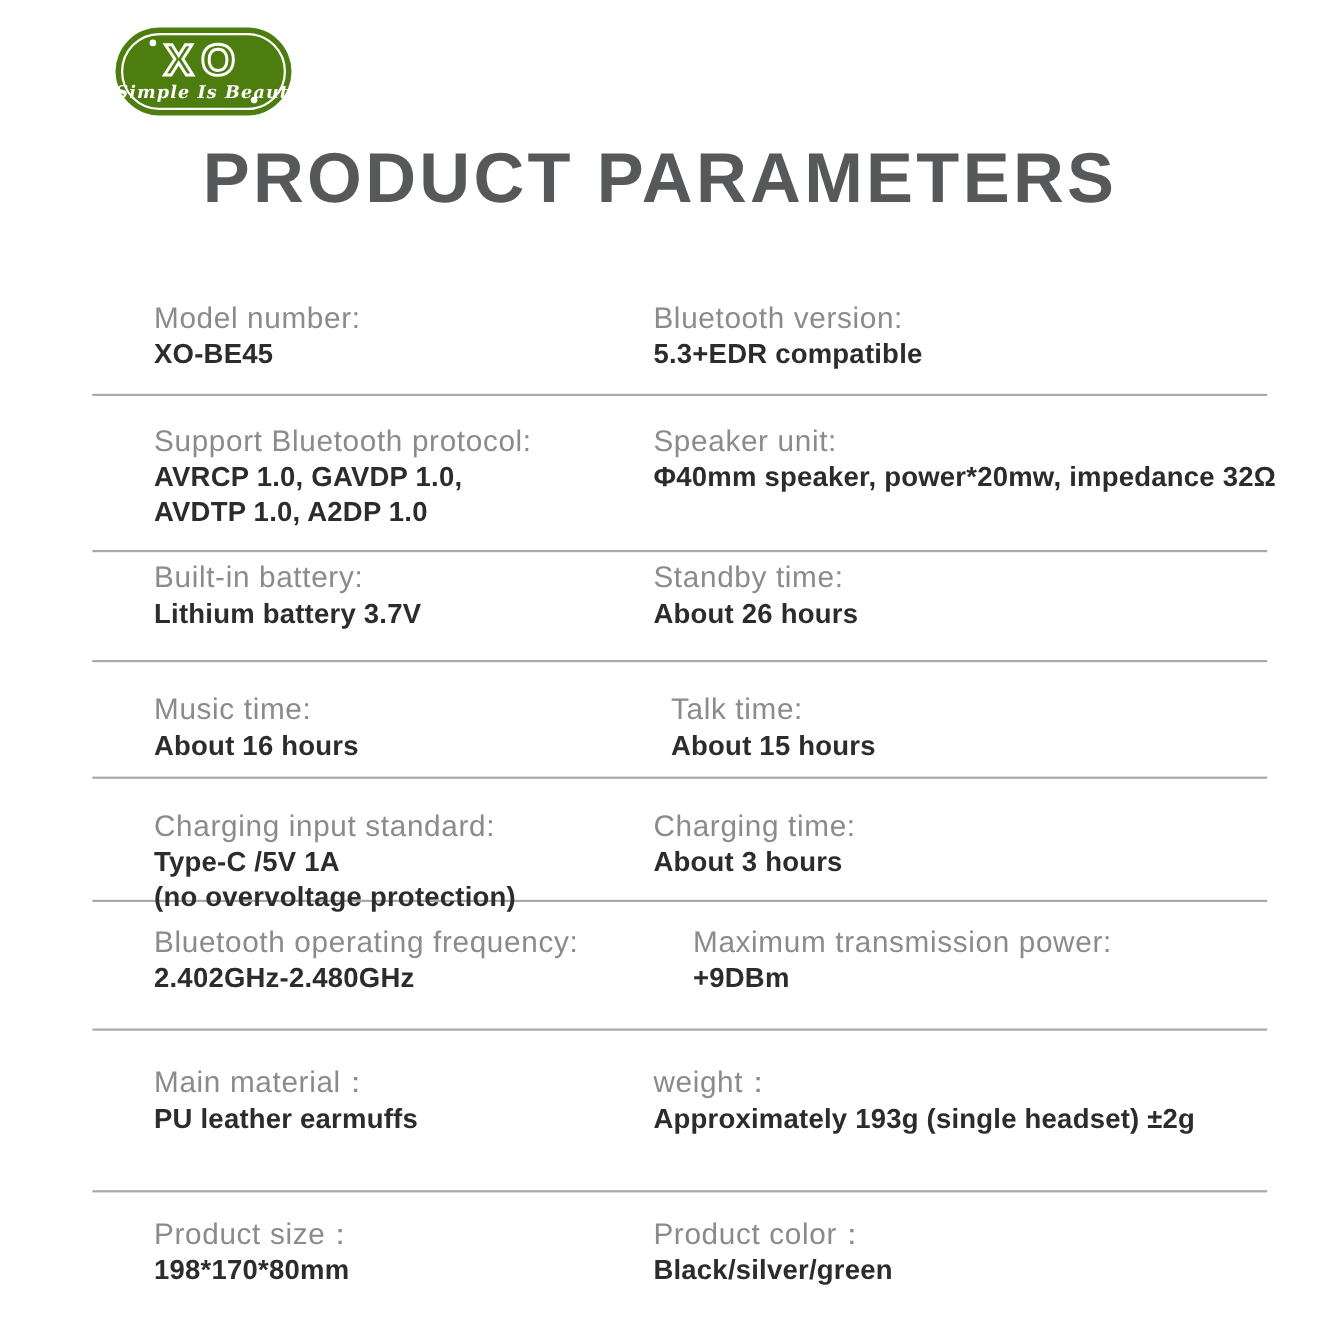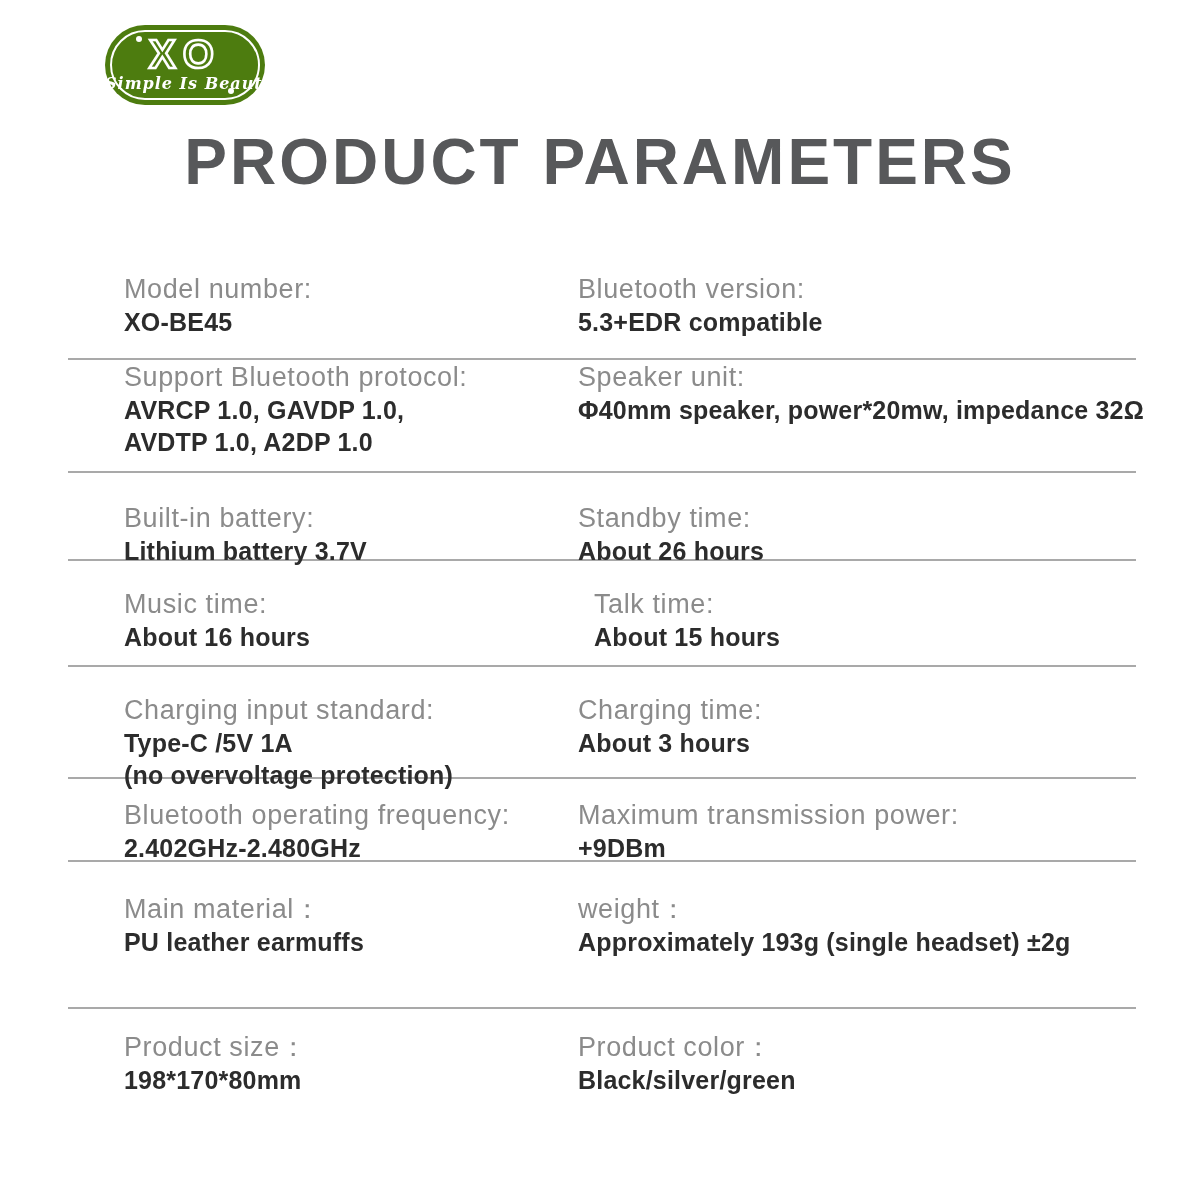--- a/index.html
+++ b/index.html
@@ -34,32 +34,32 @@
 
   
   .title {
     position: absolute; left: 0; top: 122px; width: 100%;
     text-align: center; color: #57585a;
     font-size: 64px; font-weight: 700; letter-spacing: 3px;
     line-height: 80px; white-space: nowrap;
   }
 
   
-  .spec-table { position: absolute; left: 68px; top: 262px; width: 1068px; }
+  .spec-table { position: absolute; left: 84px; top: 262px; width: 1068px; }
   .row {
     display: grid; grid-template-columns: 510px 1fr;
     border-bottom: 2px solid #a9a9a9;
   }
   .row:last-child { border-bottom: none; }
   .r1 { height:  98px; padding-top: 10px; }
-  .r2 { height: 113px; }
-  .r3 { height: 88px; padding-top: 28px; }
+  .r2 { height: 142px; padding-top: 24px; }
+  .r3 { height: 100px; padding-top: 6px; }
   .r4 { height: 106px; padding-top: 26px; gap: 16px; }
   .r5 { height: 112px; padding-top: 26px; }
-  .r6 { height: 83px; padding-top: 19px; }
+  .r6 { height: 117px; padding-top: 19px; gap: 36px; }
   .r7 { height: 147px; padding-top: 30px; }
   .r8 { height:  96px; padding-top: 21px; }
   .cell.left { padding-left: 56px; }
   .cell.right { padding-left: 0; }
   .label {
     color: #8b8b8b; font-size: 27px; font-weight: 400;
     letter-spacing: 0.6px; line-height: 34px; white-space: nowrap;
   }
   .val {
     color: #2c2c2c; font-size: 25px; font-weight: 700;

